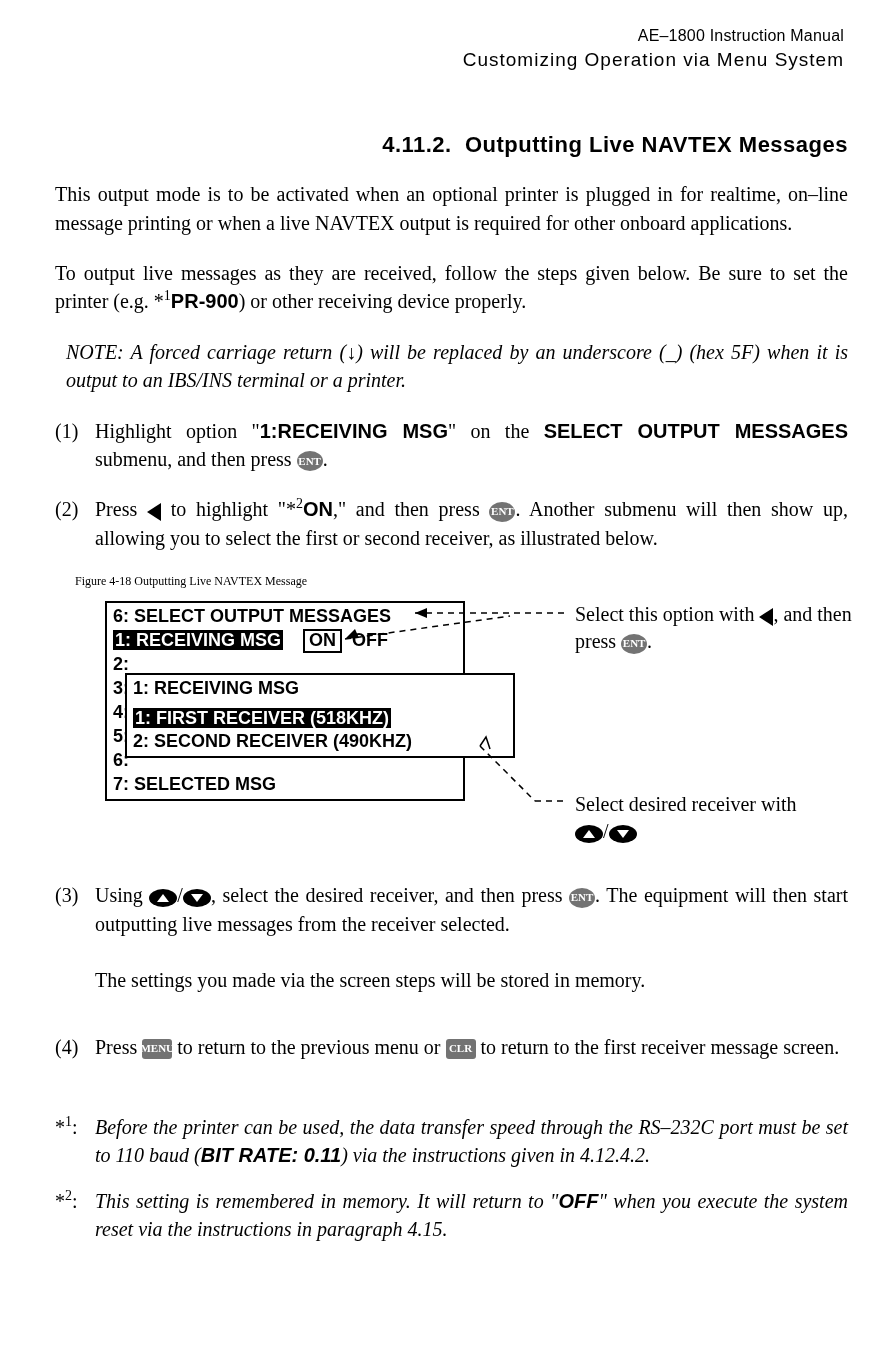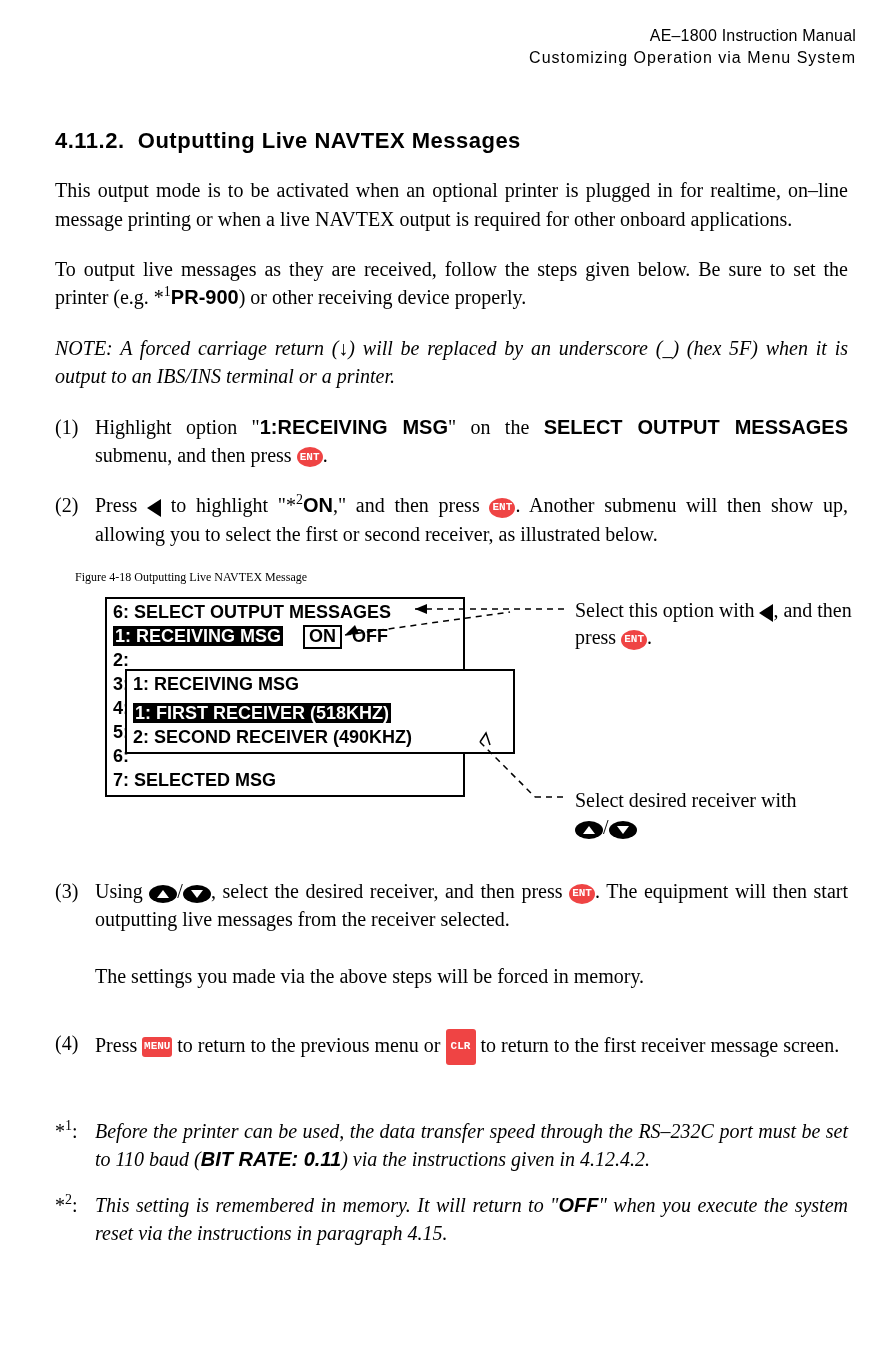--- a/index.html
+++ b/index.html
@@ -16,66 +16,67 @@
     height: 1359px;
     position: relative;
     padding: 25px 0 0 0;
     box-sizing: border-box;
   }
   .hdr {
     text-align: right;
     font-family: Arial, Helvetica, sans-serif;
     font-size: 16px;
     line-height: 1.35;
-    padding-right: 32px;
+    padding-right: 44px;
     letter-spacing: 0.2px;
   }
-  .hdr .h2 { font-size: 16px; letter-spacing: 1px;}
+  .hdr .h2 { font-size: 19px; letter-spacing: 1px;}
   .content {
     padding: 60px 40px 0 55px;
   }
   .sec-title {
     font-family: Arial, Helvetica, sans-serif;
     font-weight: bold;
     font-size: 22px;
     letter-spacing: 0.5px;
     margin: 0 0 22px 0;
+    text-align: right;
   }
   p {
     font-size: 20px;
     line-height: 1.42;
     margin: 0 0 22px 0;
     text-align: justify;
   }
-  .note { font-style: italic; }
+  .note { font-style: italic; margin-left: 11px; }
   .bold-sans { font-family: Arial, Helvetica, sans-serif; font-weight: bold; font-style: normal;}
   .bold-sans-i { font-family: Arial, Helvetica, sans-serif; font-weight: bold; font-style: italic;}
   sup { font-size: 0.7em; line-height: 0; }
   .step {
     display: flex;
     font-size: 20px;
     line-height: 1.42;
     margin: 0 0 22px 0;
   }
   .step .num { flex: 0 0 40px; }
   .step .body { flex: 1; text-align: justify; }
   .key {
     display: inline-flex;
     align-items: center;
     justify-content: center;
-    background: #ef4444;
+    background: #737373;
     color: #fff;
-    font-family: Liberation Mono, monospace;
+    font-family: Liberation Serif, serif;
     font-size: 11px;
     font-weight: bold;
     vertical-align: middle;
   }
   .key-ent { width: 26px; height: 20px; border-radius: 50%; }
   .key-menu { width: 30px; height: 20px; border-radius: 3px; }
-  .key-clr  { width: 30px; height: 36px; border-radius: 3px; }
+  .key-clr  { width: 30px; height: 20px; border-radius: 3px; }
   .key-tri {
     display: inline-block;
     width: 0; height: 0;
     vertical-align: middle;
   }
   .tri-left {
     border-top: 9px solid transparent;
     border-bottom: 9px solid transparent;
     border-right: 14px solid #000;
   }
@@ -238,21 +239,21 @@
         <span>Select desired receiver with</span><br>
         <span class="updn up"></span><span>/</span><span class="updn dn"></span>
       </div>
     </div>
 
     <div class="step">
       <div class="num">(3)</div>
       <div class="body">
         <span>Using </span><span class="updn up"></span><span>/</span><span class="updn dn"></span><span>, select the desired receiver, and then press </span><span class="key key-ent">ENT</span><span>. The equipment will then start outputting live messages from the receiver selected.</span>
         <br><br>
-        <span>The settings you made via the above steps will be forced in memory.</span>
+        <span>The settings you made via the screen steps will be stored in memory.</span>
       </div>
     </div>
 
     <div style="height:16px"></div>
 
     <div class="step">
       <div class="num">(4)</div>
       <div class="body">
         <span>Press </span><span class="key key-menu">MENU</span><span> to return to the previous menu or </span><span class="key key-clr">CLR</span><span> to return to the first receiver message screen.</span>
       </div>

